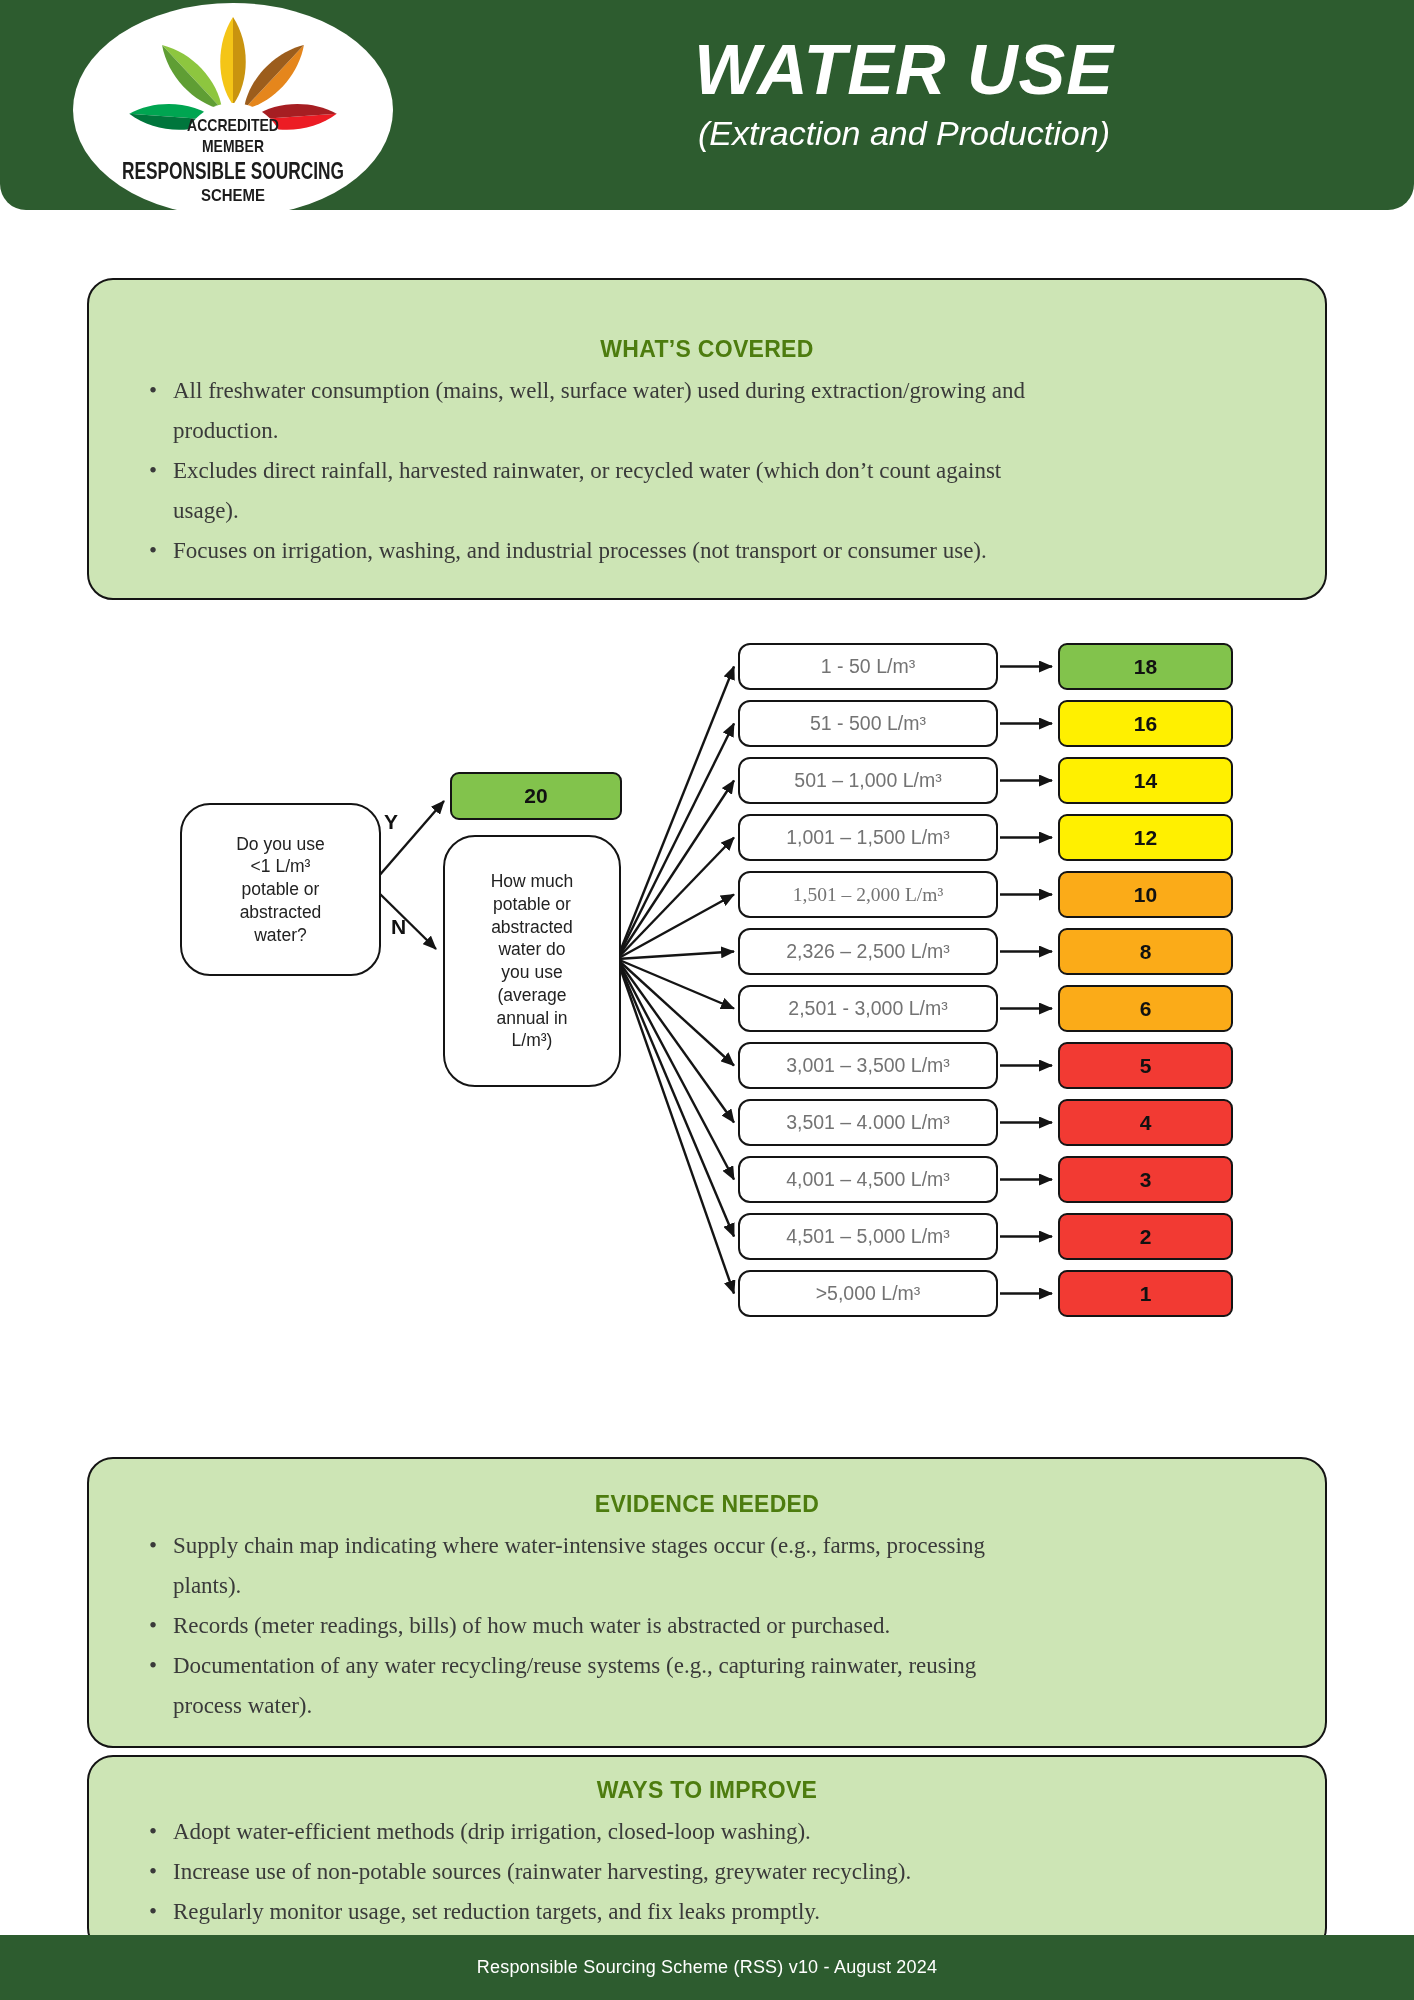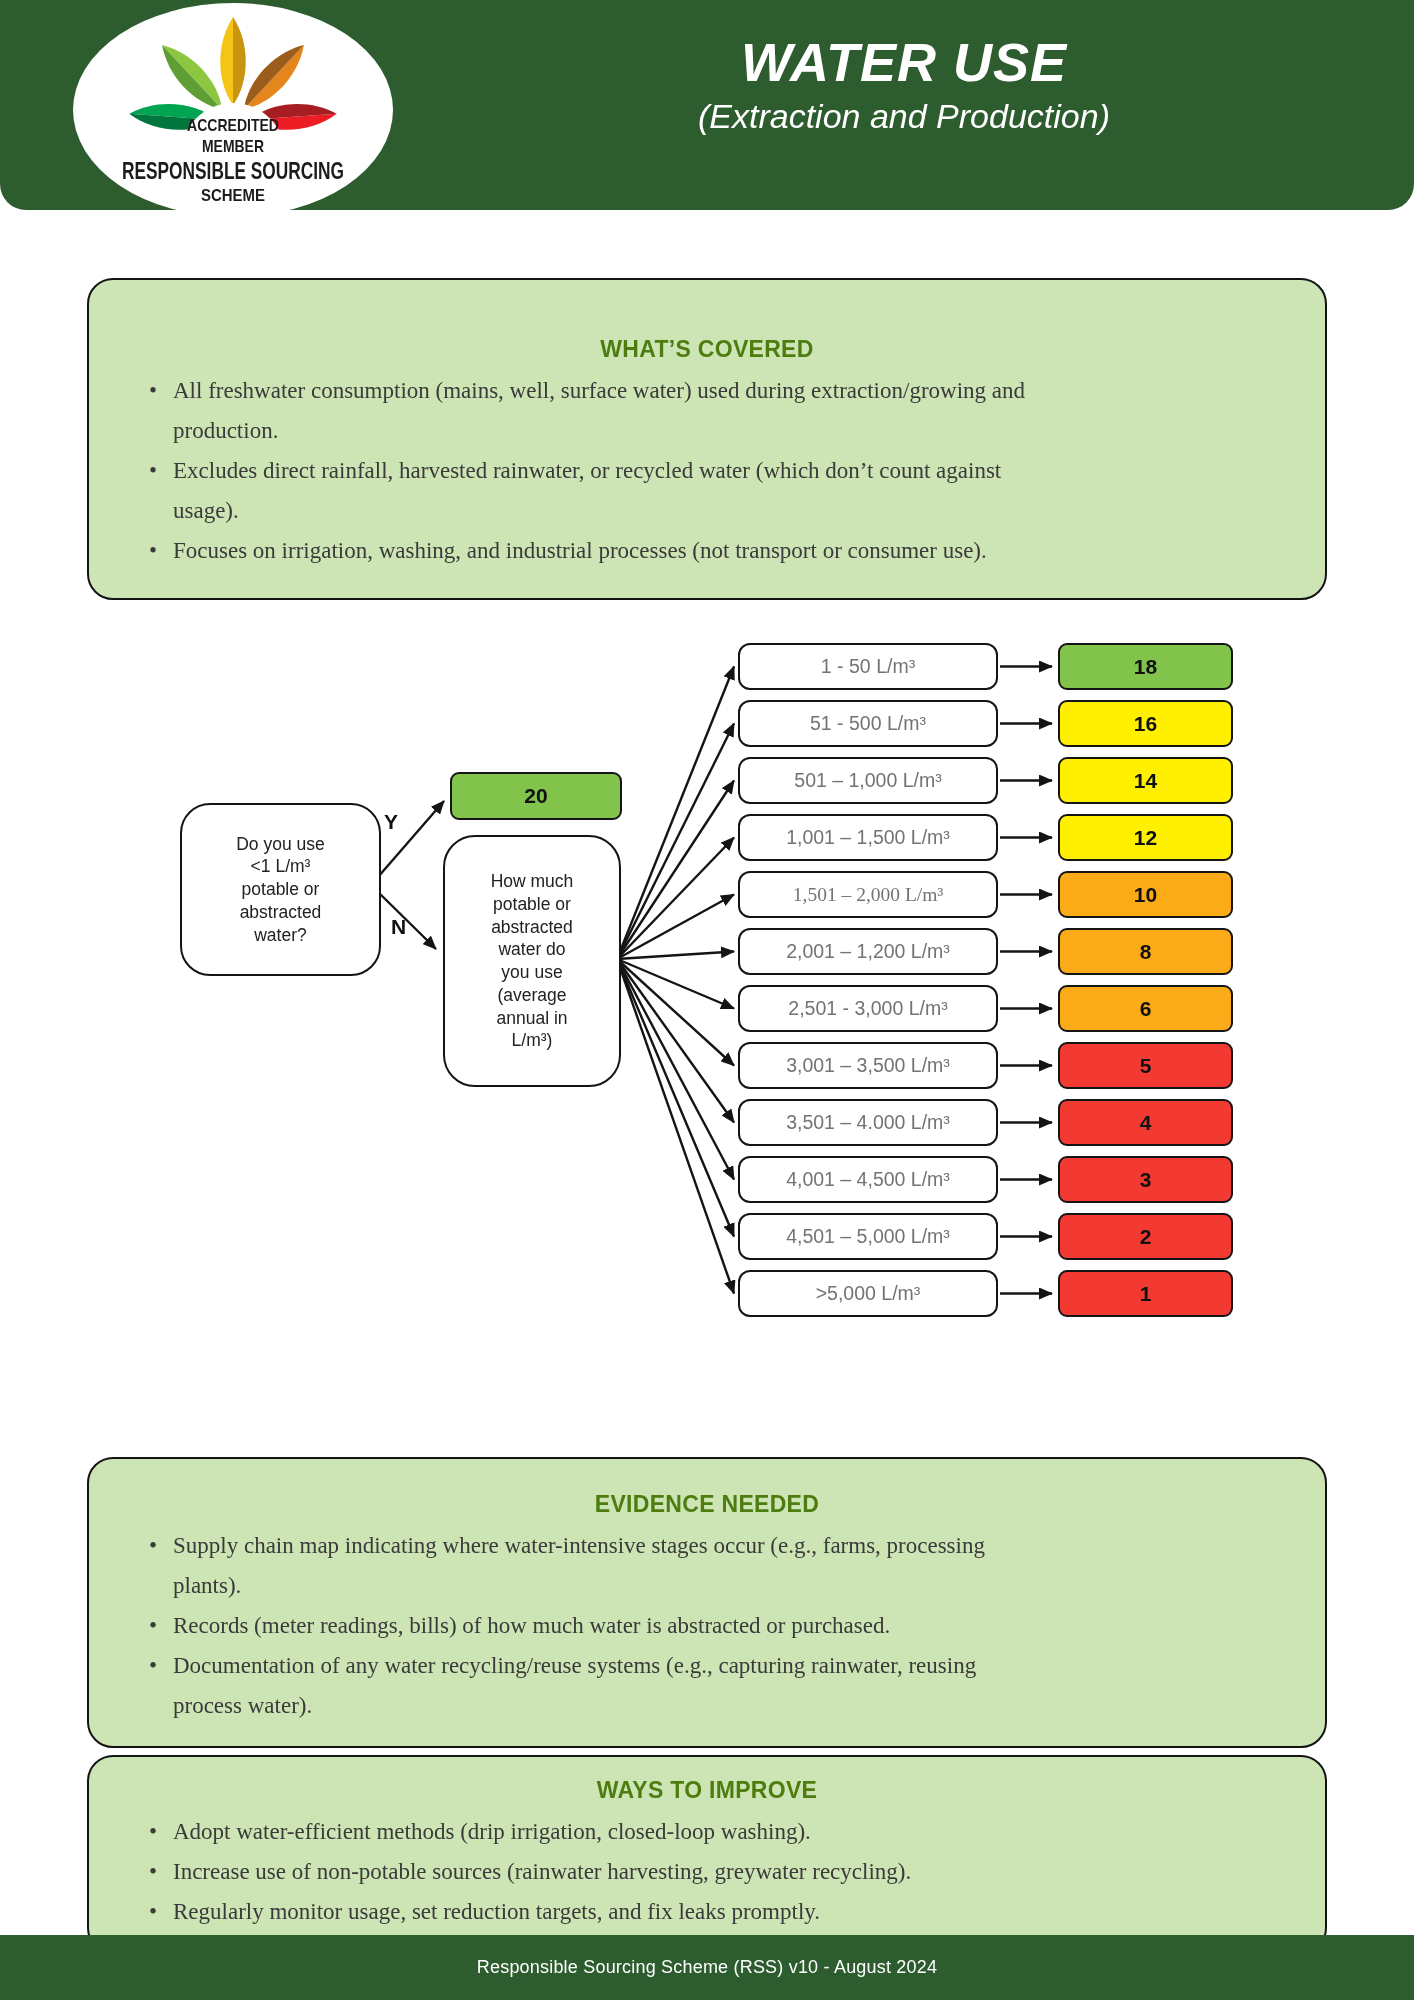--- a/index.html
+++ b/index.html
@@ -10,21 +10,21 @@
   .band{position:absolute;left:0;width:100%;}
   #header-band{top:0;height:210px;border-radius:0 0 26px 26px;}
   #footer-band{top:1935px;height:65px;display:flex;align-items:center;justify-content:center;
                color:#fff;font-size:18px;letter-spacing:.2px;}
 
   
   #logo{position:absolute;left:73px;top:3px;width:320px;height:214px;}
 
   
   .title-block{position:absolute;left:400px;right:6px;top:34px;text-align:center;color:#fff;font-style:italic;}
-  .title-block h1{margin:0;font-size:54px;font-weight:bold;letter-spacing:1px;line-height:1.05;}
+  .title-block h1{margin:0;font-size:70px;font-weight:bold;letter-spacing:1px;line-height:1.05;}
   .title-block .subtitle{font-size:34px;margin-top:6px;}
 
   
   .panel{position:absolute;left:87px;width:1240px;box-sizing:border-box;
          border:2px solid #141414;border-radius:26px;padding:24px 54px 20px 54px;color:#3a3a3a;}
   #panel-covered{top:278px;min-height:322px;padding-top:56px;}
   #panel-evidence{top:1457px;min-height:253px;padding-top:32px;}
   #panel-improve{top:1755px;min-height:196px;padding-top:20px;}
   .panel h2{margin:0 0 8px 0;text-align:center;font-size:23px;color:#4d7c0f;letter-spacing:.3px;}
   .panel ul{margin:0;padding:0;list-style:none;}
@@ -161,21 +161,21 @@
   <div class="fc-range" style="top: 13px;">1 - 50 L/m³</div>
       <div class="fc-score" style="top: 13px; background-color: rgb(130, 195, 76);">18</div>
       <div class="fc-range" style="top: 70px;">51 - 500 L/m³</div>
       <div class="fc-score" style="top: 70px; background-color: rgb(255, 240, 0);">16</div>
       <div class="fc-range" style="top: 127px;">501 – 1,000 L/m³</div>
       <div class="fc-score" style="top: 127px; background-color: rgb(255, 240, 0);">14</div>
       <div class="fc-range" style="top: 184px;">1,001 – 1,500 L/m³</div>
       <div class="fc-score" style="top: 184px; background-color: rgb(255, 240, 0);">12</div>
       <div class="fc-range" style="top: 241px; font-family: Liberation Serif, serif;">1,501 – 2,000 L/m³</div>
       <div class="fc-score" style="top: 241px; background-color: rgb(251, 171, 24);">10</div>
-      <div class="fc-range" style="top: 298px;">2,001 – 1,200 L/m³</div>
+      <div class="fc-range" style="top: 298px;">2,326 – 2,500 L/m³</div>
       <div class="fc-score" style="top: 298px; background-color: rgb(251, 171, 24);">8</div>
       <div class="fc-range" style="top: 355px;">2,501 - 3,000 L/m³</div>
       <div class="fc-score" style="top: 355px; background-color: rgb(251, 171, 24);">6</div>
       <div class="fc-range" style="top: 412px;">3,001 – 3,500 L/m³</div>
       <div class="fc-score" style="top: 412px; background-color: rgb(242, 58, 51);">5</div>
       <div class="fc-range" style="top: 469px;">3,501 – 4.000 L/m³</div>
       <div class="fc-score" style="top: 469px; background-color: rgb(242, 58, 51);">4</div>
       <div class="fc-range" style="top: 526px;">4,001 – 4,500 L/m³</div>
       <div class="fc-score" style="top: 526px; background-color: rgb(242, 58, 51);">3</div>
       <div class="fc-range" style="top: 583px;">4,501 – 5,000 L/m³</div>

